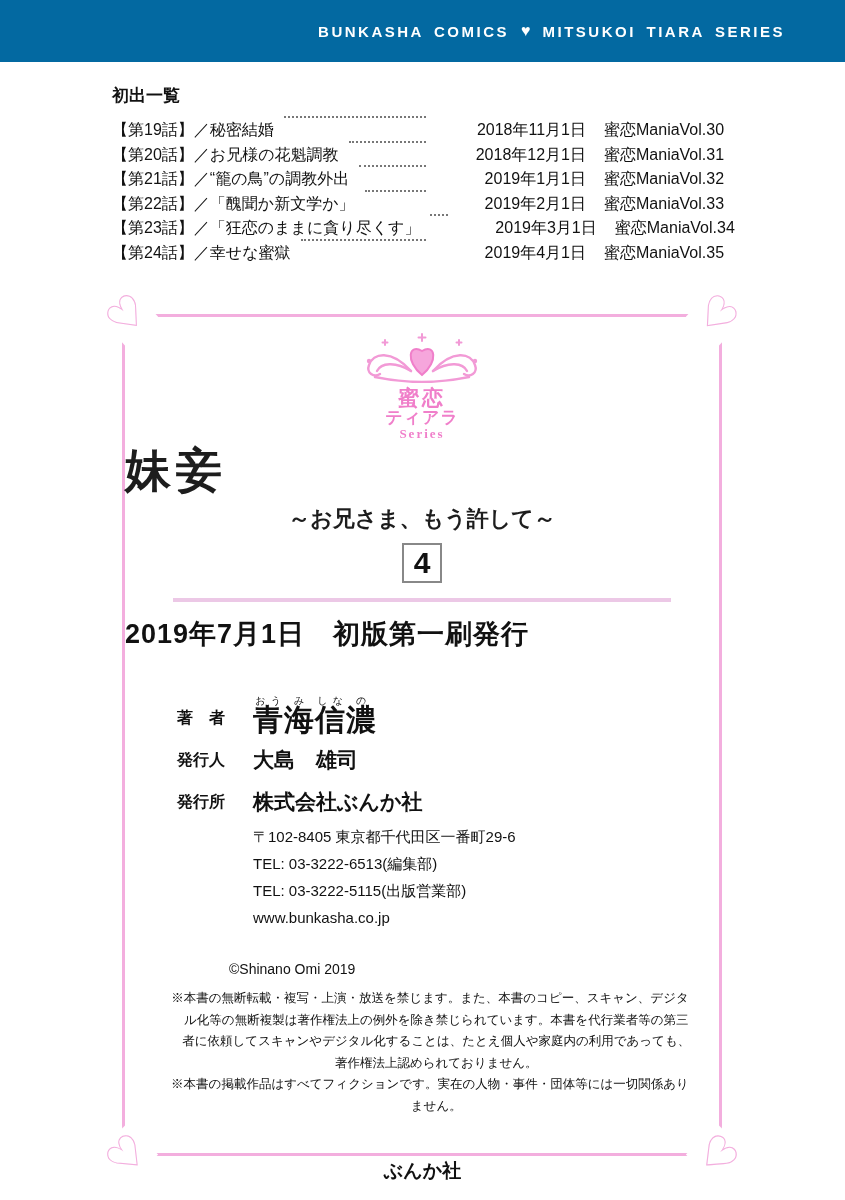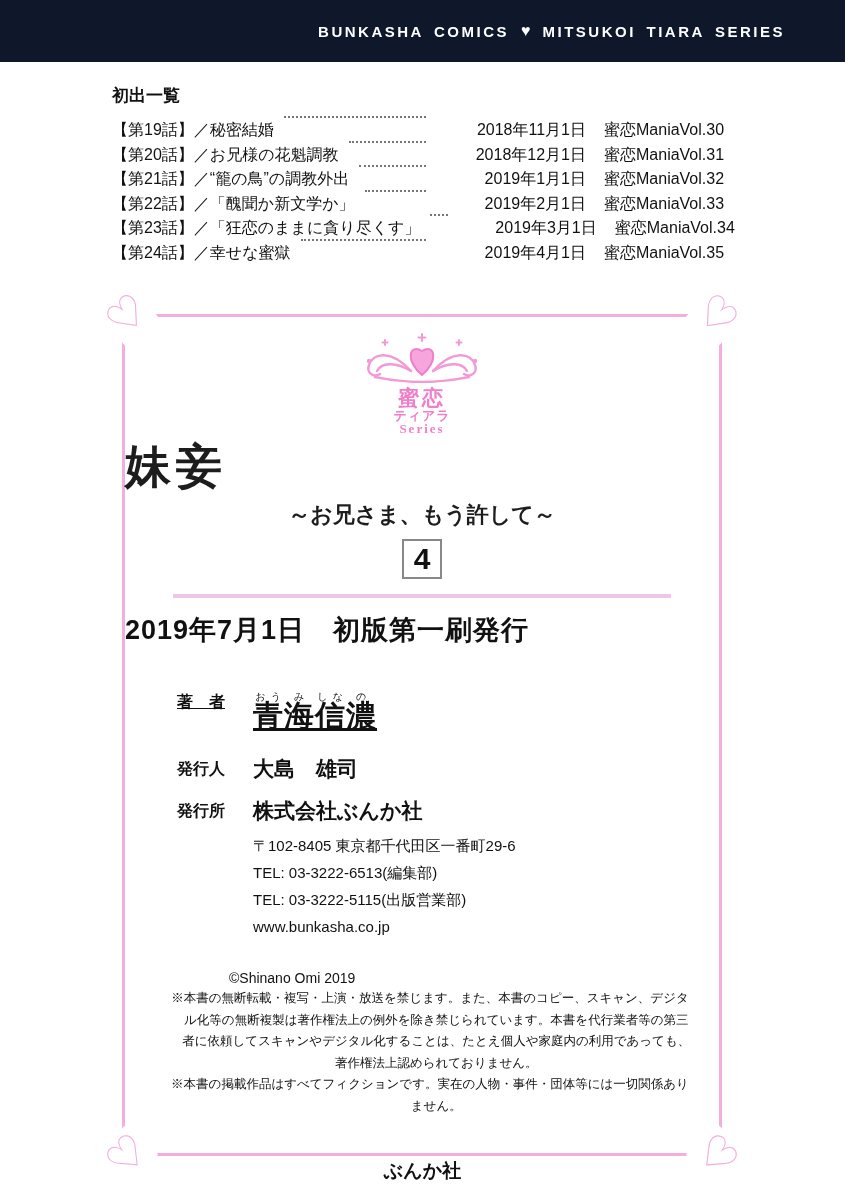--- a/index.html
+++ b/index.html
@@ -5,21 +5,21 @@
   * { margin:0; padding:0; box-sizing:border-box; }
   body { background:#e8e8e8; font-family:"Liberation Sans", sans-serif; }
   .page {
     position:relative; width:845px; height:1200px; margin:0 auto;
     background:#ffffff; overflow:hidden; color:#111;
   }
 
   
   .banner {
     position:absolute; top:0; left:0; right:0; height:62px;
-    background:#0f172a; display:flex; align-items:center; justify-content:flex-end;
+    background:#0369a1; display:flex; align-items:center; justify-content:flex-end;
     padding-right:60px; gap:12px;
   }
   .banner span {
     color:#fff; font-size:15px; font-weight:bold; letter-spacing:2.5px; word-spacing:4px;
   }
   .banner .heart { font-size:16px; letter-spacing:0; }
 
   
   .publist { position:absolute; left:112px; top:84px; width:630px; }
   .publist h2 { font-size:17px; font-weight:bold; margin-bottom:13px; }
@@ -38,40 +38,40 @@
     font-size:44px; color:#f3aede; background:#fff;
   }
   .corner-heart.tl { left:-20px; top:-24px; transform:rotate(-42deg); }
   .corner-heart.tr { right:-20px; top:-24px; transform:rotate(42deg); }
   .corner-heart.bl { left:-20px; bottom:-24px; transform:rotate(-46deg); }
   .corner-heart.br { right:-20px; bottom:-24px; transform:rotate(46deg); }
 
   
   .logo { text-align:center; margin-top:14px; color:#f07fca; line-height:1.05; }
   .logo-jp1 { font-size:21px; font-weight:bold; letter-spacing:3px; }
-  .logo-jp2 { font-size:13px; font-weight:bold; letter-spacing:1px; }
+  .logo-jp2 { font-size:17px; font-weight:bold; letter-spacing:1px; }
   .logo-en  { font-size:13px; font-weight:bold; letter-spacing:2px; font-family:"Liberation Serif", serif; }
 
   .title { text-align:left; font-size:46px; font-weight:900; letter-spacing:5px; margin-top:0; color:#1d1d1d; }
   .subtitle { text-align:center; font-size:22px; font-weight:bold; margin-top:2px; color:#1d1d1d; }
   .volume-wrap { text-align:center; margin-top:9px; }
   .volume-box {
     display:inline-block; border:2px solid #888; font-size:30px; font-weight:bold;
     line-height:36px; padding:0 10px; color:#111;
   }
   .divider { height:4px; background:#ecc8e6; margin:15px 48px 0; }
   .edition { font-size:27px; font-weight:bold; margin-top:14px; letter-spacing:1px; }
 
   
   .info { margin:44px 0 0 52px; }
   .info-row { display:flex; align-items:center; }
   .info-label { width:76px; font-size:16px; font-weight:bold; flex:none; }
   .author-name { font-size:30px; font-weight:bold; letter-spacing:1px; }
   .author-name ruby rt { font-size:10px; font-weight:normal; letter-spacing:1px; }
-  .row-author { align-items:flex-start; margin-bottom:18px;text-decoration:underline; }
+  .row-author { align-items:center; margin-bottom:5px; }
   .row-pub { margin-bottom:14px; }
   .info-value { font-size:21px; font-weight:bold; }
   .address { margin:7px 0 0 76px; font-size:15px; line-height:1.8; }
   .copyright { margin:30px 0 0 52px; font-size:14px; }
 
   
   .notes { position:absolute; left:42px; right:26px; bottom:36px; font-size:12.5px; line-height:1.72;text-align:center; }
   .note { padding-left:1em; text-indent:-1em; }
 
   .brand-footer { position:absolute; top:1158px; left:0; right:0; text-align:center; font-size:19px; font-weight:bold; }

